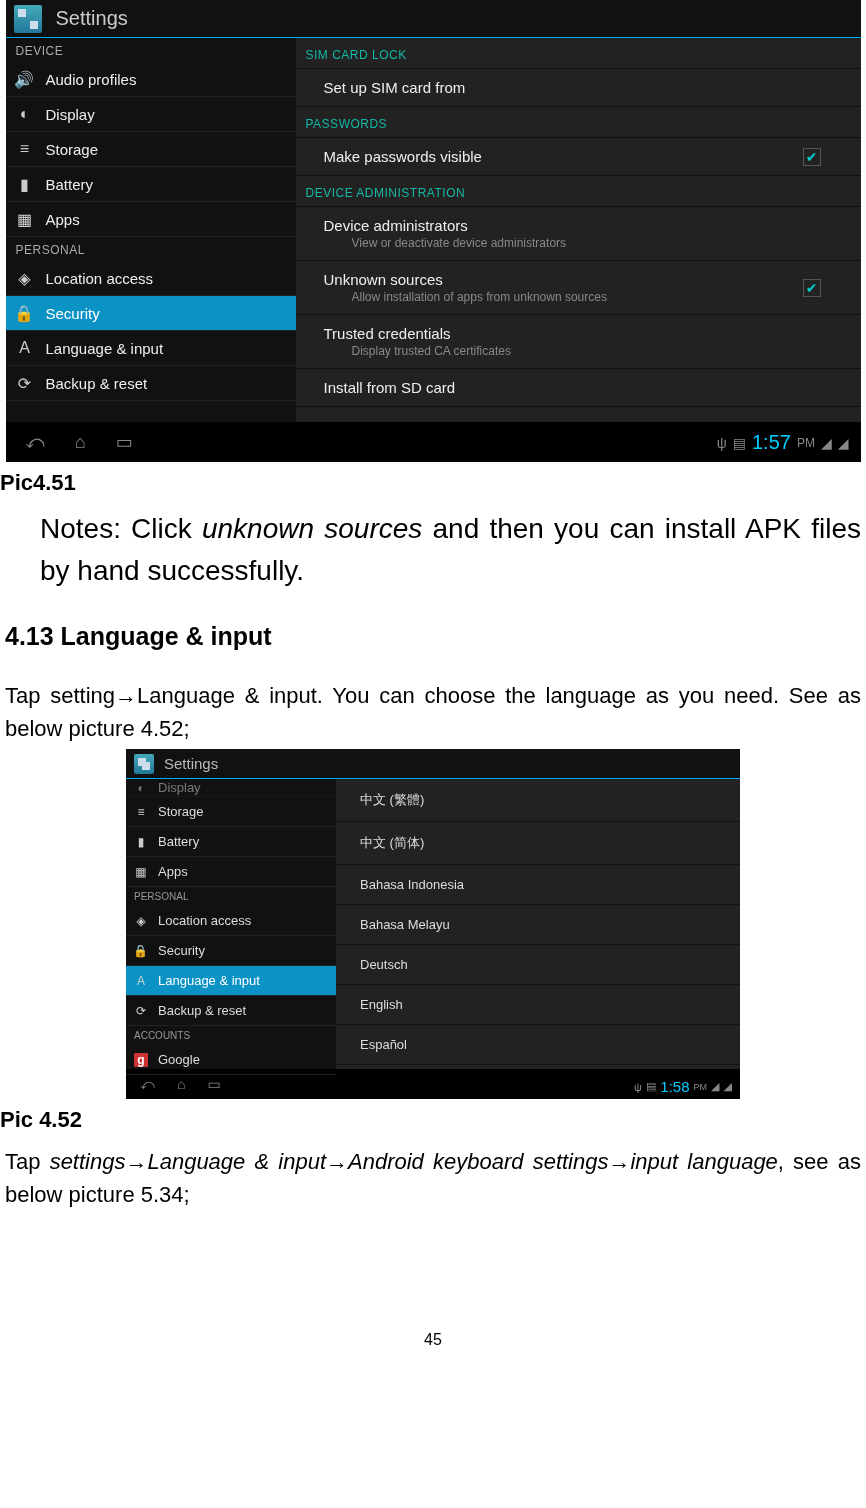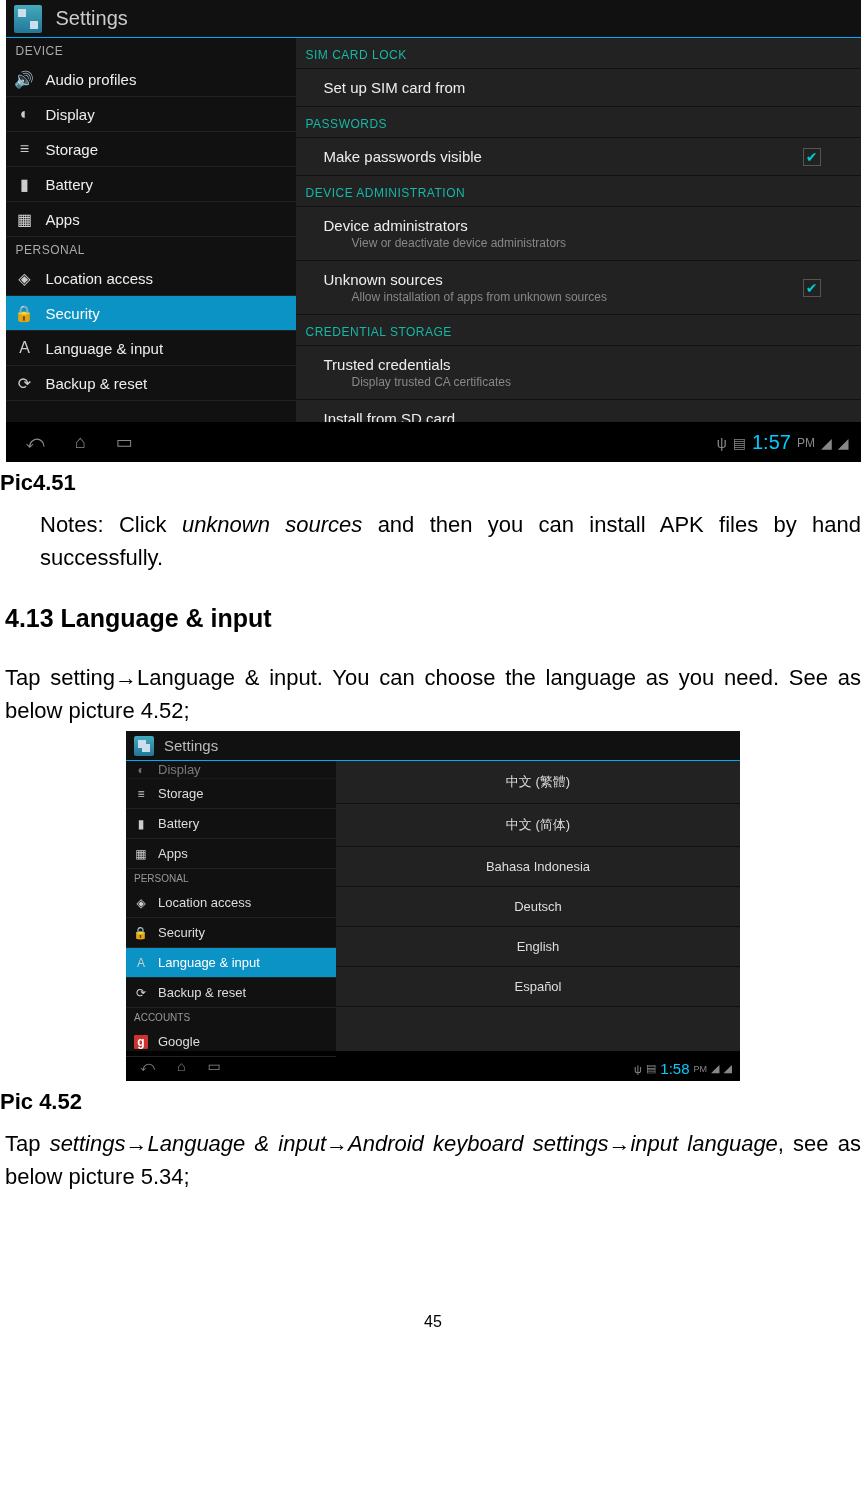--- a/index.html
+++ b/index.html
@@ -37,28 +37,28 @@
   .s2-top { height: 30px; background:#111; display:flex; align-items:center; border-bottom:1px solid #0af; }
   .s2-top .s1-appicon { width:20px; height:20px; }
   .s2-title { color:#bbb; margin-left:10px; font-size:15px; }
   .s2-body { display:flex; height:290px; }
   .s2-left { width:210px; background:#111; }
   .s2-item { display:flex; gap:10px; align-items:center; padding:7px 8px; color:#ddd; font-size:13px; border-bottom:1px solid #222; }
   .s2-item.active { background:#0a93c4; color:#fff; }
   .s2-hdr { color:#999; font-size:10px; padding:4px 8px; }
   .s2-ico { width:14px; height:14px; display:inline-flex; align-items:center; justify-content:center; color:#ccc; font-size:12px; }
   .s2-right { flex:1; background:#222; }
-  .s2-row { padding:12px 24px; border-bottom:1px solid #111; color:#ddd; font-size:13px;text-align:center; }
+  .s2-row { padding:12px 24px; border-bottom:1px solid #111; color:#ddd; font-size:13px; }
   .s2-nav { height:30px; background:#000; display:flex; align-items:center; padding:0 14px; gap:22px; }
   .s2-status { position:absolute; right:8px; bottom:4px; color:#0cf; font-size:15px; display:flex; align-items:center; gap:4px; }
   
   
   .doc { padding: 0 0 0 0; }
   .caption { text-align:left; font-weight:bold; font-size:22px; margin: 8px 0 12px; }
-  .note { font-size:22px; line-height:1.5; margin: 0 5px 0 40px; text-align:justify; }
+  .note { font-size:28px; line-height:1.5; margin: 0 5px 0 40px; text-align:justify; }
   .note .it { font-style: italic; }
   .sec-title { font-size:25px; font-weight:bold; margin: 30px 5px 28px 5px; }
   .para { font-size:22px; line-height:1.5; margin: 0 5px 4px 5px; text-align:justify; }
   .para .it { font-style: italic; }
   .pgnum { text-align:center; font-size:16px; margin-top: 120px; }
 </style>
 </head>
 <body>
 
 <div class="screenshot1">
@@ -120,21 +120,20 @@
       <div class="rt-hdr">DEVICE ADMINISTRATION</div>
       <div class="rt-row">
           <div class="rt-title">Device administrators</div>
           <div class="rt-sub">View or deactivate device administrators</div>
         </div>
       <div class="rt-row">
           <div class="rt-title">Unknown sources</div>
           <div class="rt-sub">Allow installation of apps from unknown sources</div>
           <div class="rt-chk">✔</div>
         </div>
-      <div class="rt-hdr">CREDENTIAL STORAGE</div>
       <div class="rt-row">
           <div class="rt-title">Trusted credentials</div>
           <div class="rt-sub">Display trusted CA certificates</div>
         </div>
       <div class="rt-row">
           <div class="rt-title">Install from SD card</div>
         </div>
     </div>
   </div>
   <div class="s1-navbar">
@@ -204,20 +203,21 @@
       <div class="s2-hdr">ACCOUNTS</div>
       <div class="s2-item">
           <span class="s2-ico" style="background:#c33;color:#fff;font-weight:bold;border-radius:1px">g</span>
           <span>Google</span>
         </div>
     </div>
     <div class="s2-right">
       <div class="s2-row">中文 (繁體)</div>
       <div class="s2-row">中文 (简体)</div>
       <div class="s2-row">Bahasa Indonesia</div>
+      <div class="s2-row">Bahasa Melayu</div>
       <div class="s2-row">Deutsch</div>
       <div class="s2-row">English</div>
       <div class="s2-row">Español</div>
     </div>
   </div>
   <div class="s2-nav">
     <span class="navico" style="font-size:14px">⤺</span>
     <span class="navico" style="font-size:14px">⌂</span>
     <span class="navico" style="font-size:14px">▭</span>
   </div>

